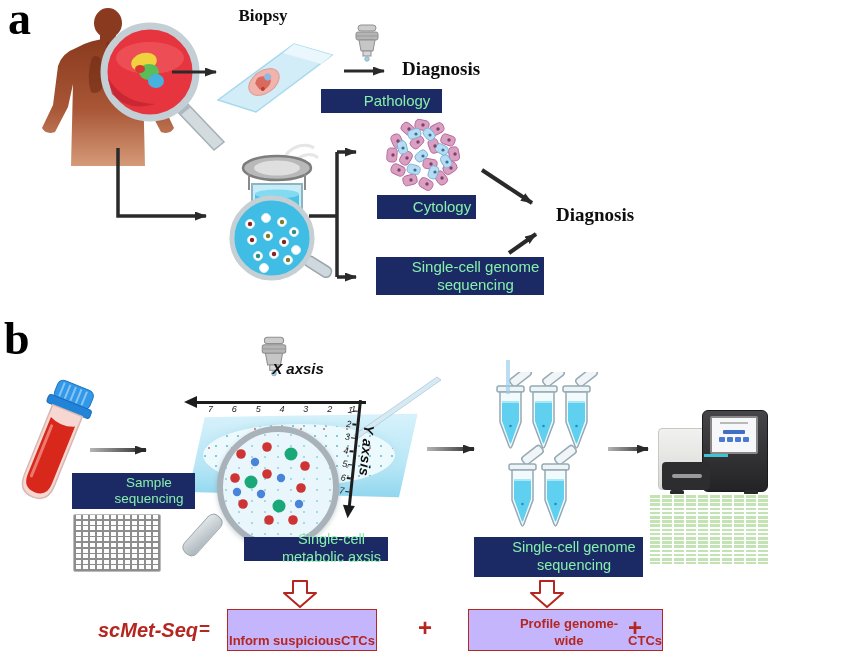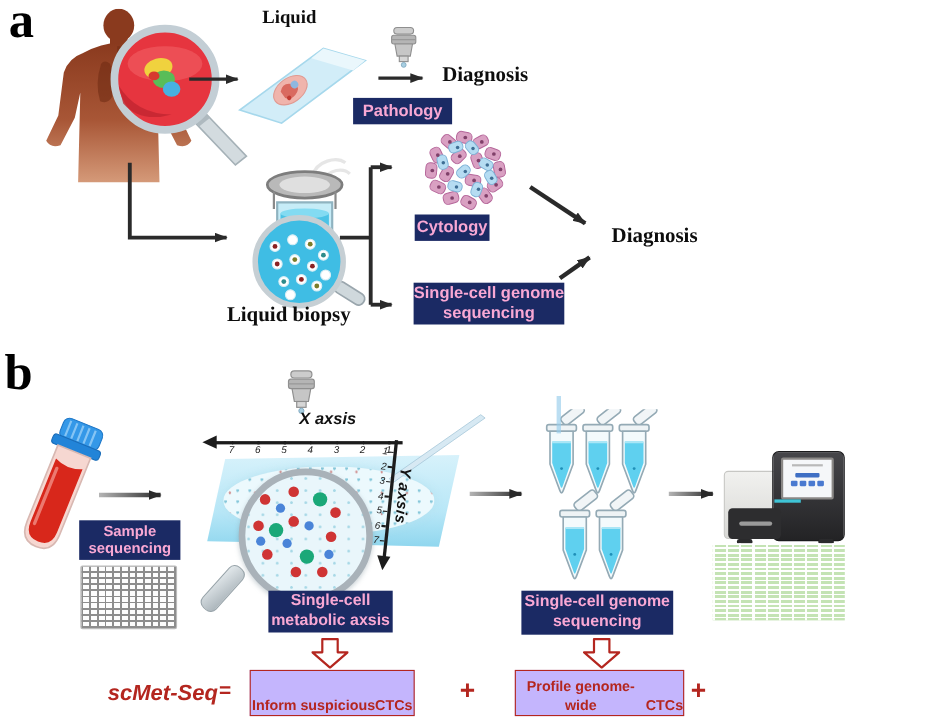--- a/index.html
+++ b/index.html
@@ -4,23 +4,23 @@
 <style>
   html,body{margin:0;padding:0;background:#fff;}
   .fig{position:relative;width:862px;height:658px;background:#ffffff;overflow:hidden;
        font-family:"Liberation Sans",sans-serif;}
   .abs{position:absolute;}
   
   .panel-letter{position:absolute;font-family:"Liberation Serif",serif;font-weight:bold;
                 font-size:46px;color:#000;line-height:1;}
   .slab{position:absolute;font-family:"Liberation Serif",serif;font-weight:bold;color:#0d0d0d;}
   
-  .badge{position:absolute;background:#1b2a64;color:#f9a8d4;font-weight:bold;
+  .badge{position:absolute;background:#1b2a64;color:#86efac;font-weight:normal;
          display:flex;flex-direction:column;justify-content:center;align-items:center;
-         text-align:center;line-height:1.22;}
+         text-align:center;line-height:1.22;padding-left:31px;}
   
   .redtxt{position:absolute;color:#b4261f;font-weight:bold;}
   .redbox{position:absolute;border:1.6px solid #b4261f;background:#c4b5fd;color:#b4261f;
           font-weight:bold;font-size:13px;line-height:1.3;display:flex;flex-direction:row;
           justify-content:center;align-items:flex-end;text-align:center;}
   
   .xaxis{position:absolute;left:186px;top:398px;width:180px;height:22px;}
   .xline{position:absolute;left:8px;top:3px;width:172px;height:2.6px;background:#1c1c1c;}
   .xhead{position:absolute;left:-2px;top:-2px;width:0;height:0;
          border-right:13px solid #1c1c1c;border-top:6.5px solid transparent;border-bottom:6.5px solid transparent;}
@@ -32,21 +32,21 @@
          transform:rotate(6deg);transform-origin:14px 0;}
   .yline{position:absolute;left:13px;top:0;width:2.6px;height:107px;background:#1c1c1c;}
   .yhead{position:absolute;left:8px;top:106px;width:0;height:0;
          border-top:13px solid #1c1c1c;border-left:6.5px solid transparent;border-right:6.5px solid transparent;}
   .yticks{position:absolute;left:0;top:7px;height:90px;width:13px;display:flex;
           flex-direction:column;justify-content:space-between;}
   .ytick{font-style:italic;font-size:9px;color:#222;text-align:right;position:relative;padding-right:5px;line-height:1;}
   .ytick::after{content:'';position:absolute;right:0;top:40%;width:4px;height:1.5px;background:#1c1c1c;}
   .ylabel{position:absolute;left:18px;top:24px;writing-mode:vertical-rl;
           font-weight:bold;font-style:italic;font-size:14px;color:#111;letter-spacing:.5px;}
-  .xlabel{position:absolute;left:238px;top:372px;width:120px;text-align:center;
+  .xlabel{position:absolute;left:238px;top:360px;width:120px;text-align:center;
           font-weight:bold;font-style:italic;font-size:15px;color:#111;}
   
   .slide-b{position:absolute;left:186px;top:412px;width:234px;height:86px;
            background:linear-gradient(180deg,#d8f2fb 0%,#b8e7f7 62%,#8fd6ee 100%);
            clip-path:polygon(8% 6%,99% 2%,91% 99%,1% 93%);}
   .oval{position:absolute;left:203px;top:424px;width:192px;height:62px;border-radius:50%;
         background-color:#ecf9fd;
         background-image:radial-gradient(circle at 2px 2px,#86c7da 1.1px,transparent 1.5px),
                          radial-gradient(circle at 6px 5px,#d08f8f .9px,transparent 1.3px);
         background-size:11px 10px,23px 19px;
@@ -393,37 +393,36 @@
       <span class="ytick">2</span>
       <span class="ytick">3</span>
       <span class="ytick">4</span>
       <span class="ytick">5</span>
       <span class="ytick">6</span>
       <span class="ytick">7</span>
     </div>
     <div class="ylabel">Y axsis</div>
   </div>
 
-  <div class="slab" style="left:228px;top:6px;width:70px;text-align:center;font-size:17px;">Liquid</div>
+  <div class="slab" style="left:228px;top:6px;width:70px;text-align:center;font-size:17px;">Biopsy</div>
   <div class="slab" style="left:402px;top:58px;font-size:19px;">Diagnosis</div>
   <div class="badge" style="left:321px;top:89px;width:90px;height:24px;font-size:15px;">Pathology</div>
 
-  <div class="slab" style="left:200px;top:276px;width:125px;text-align:center;font-size:19px;">Liquid biopsy</div>
   <div class="badge" style="left:377px;top:195px;width:68px;height:24px;font-size:15px;">Cytology</div>
   <div class="badge" style="left:376px;top:257px;width:137px;height:38px;font-size:15px;">
     <span>Single-cell genome</span>
     <span>sequencing</span>
   </div>
   <div class="slab" style="left:556px;top:204px;font-size:19px;">Diagnosis</div>
 
   <div class="badge" style="left:72px;top:473px;width:92px;height:36px;font-size:13.5px;">
     <span>Sample</span>
     <span>sequencing</span>
   </div>
-  <div class="badge" style="left:244px;top:537px;width:113px;height:38px;font-size:14.5px;">
+  <div class="badge" style="left:244px;top:537px;width:113px;height:24px;font-size:14.5px;">
     <span>Single-cell</span>
     <span>metabolic axsis</span>
   </div>
   <div class="badge" style="left:474px;top:537px;width:138px;height:40px;font-size:14.5px;">
     <span>Single-cell genome</span>
     <span>sequencing</span>
   </div>
 
   <svg class="abs" style="left:283px;top:580px;" width="34" height="28" viewBox="0 0 34 28">
     <polygon points="10,1 24,1 24,13 33,13 17,27 1,13 10,13" fill="#ffffff" stroke="#b4261f" stroke-width="2" stroke-linejoin="round"></polygon>
@@ -432,19 +431,19 @@
     <polygon points="10,1 24,1 24,13 33,13 17,27 1,13 10,13" fill="#ffffff" stroke="#b4261f" stroke-width="2" stroke-linejoin="round"></polygon>
   </svg>
 
   <div class="redtxt" style="left:98px;top:619px;font-size:20px;font-style:italic;">scMet-Seq</div>
   <div class="redtxt" style="left:199px;top:618px;font-size:19px;">=</div>
   <div class="redbox" style="left:227px;top:609px;width:148px;height:40px;">
     <span>Inform suspicious</span>
     <span>CTCs</span>
   </div>
   <div class="redtxt" style="left:418px;top:614px;font-size:24px;">+</div>
-  <div class="redbox" style="left:468px;top:609px;width:152px;height:40px;">
+  <div class="redbox" style="left:468px;top:609px;width:152px;height:40px;padding-left:41px;">
     <span>Profile genome-wide</span>
     <span>CTCs</span>
   </div>
   <div class="redtxt" style="left:628px;top:614px;font-size:24px;">+</div>
 
 </div>
 
 </body></html>

